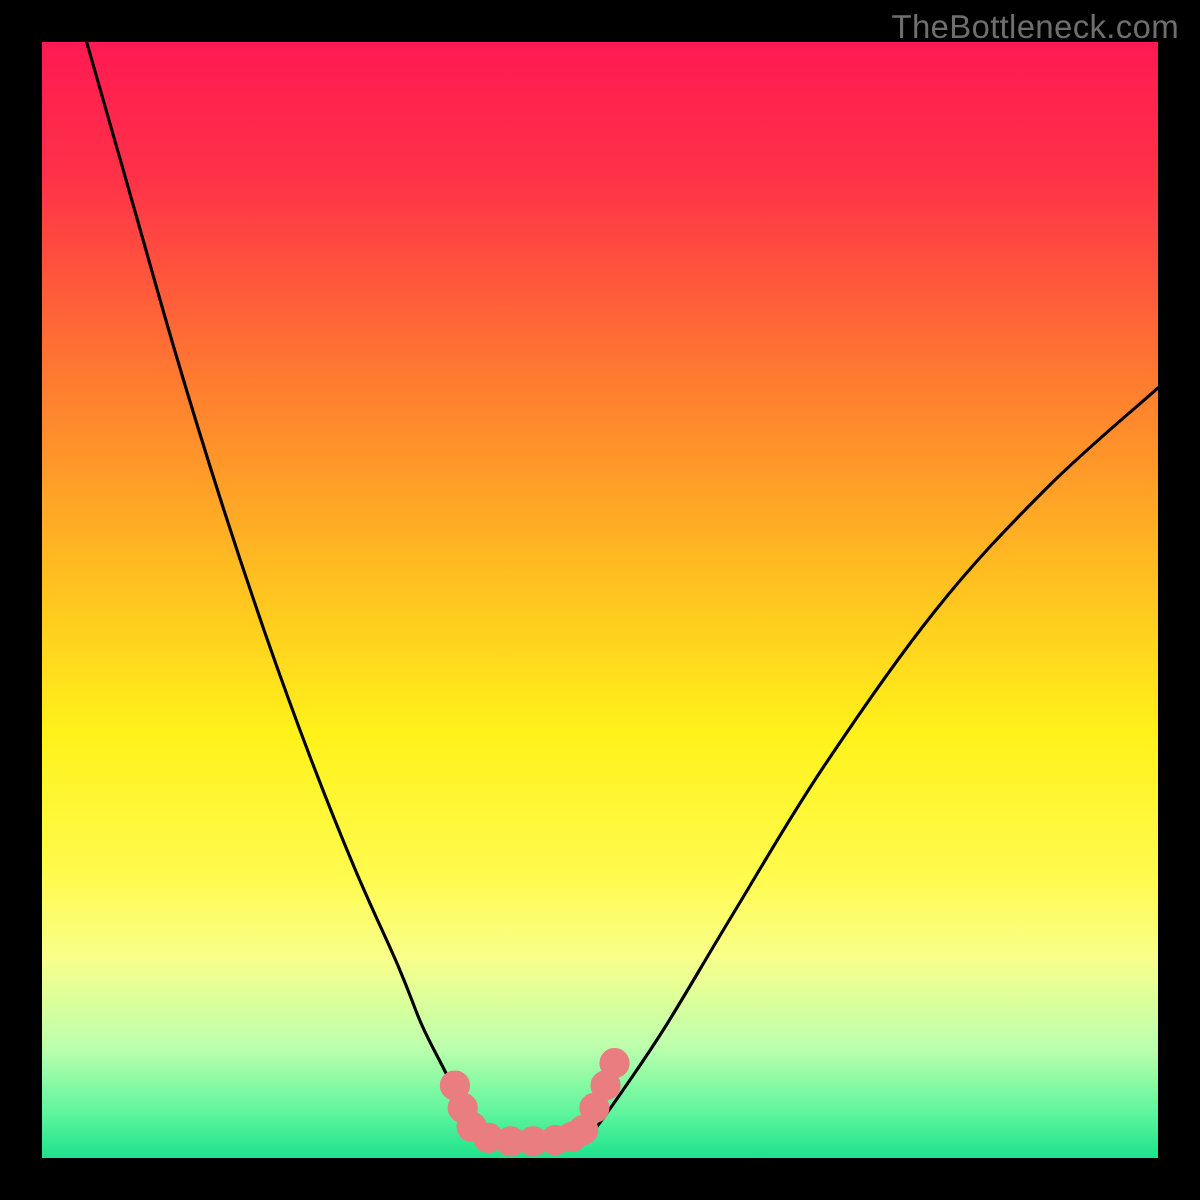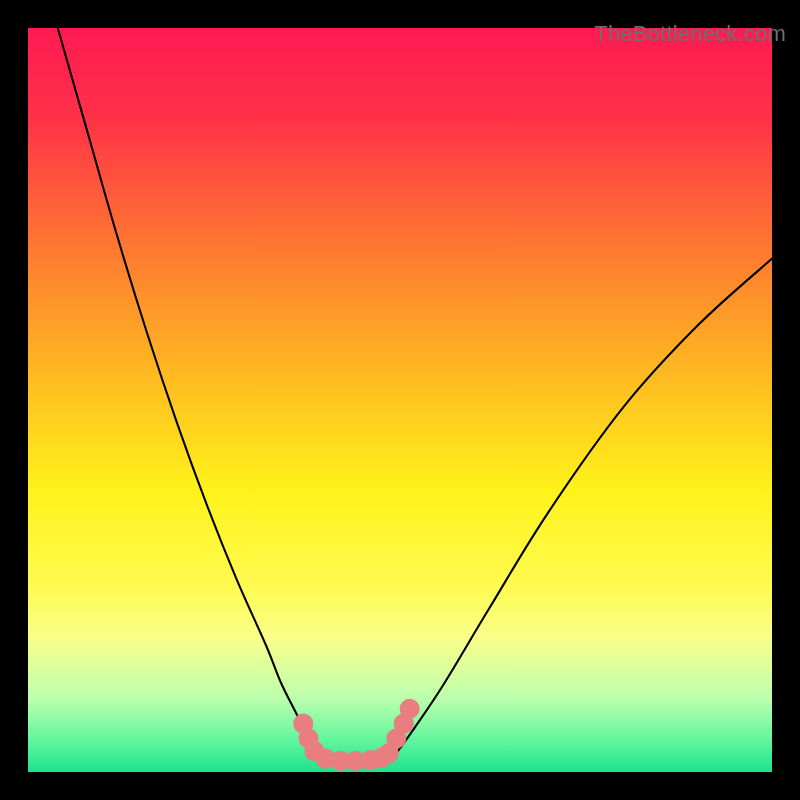--- a/index.html
+++ b/index.html
@@ -19,21 +19,21 @@
     width: 744px;
     height: 744px;
     overflow: hidden;
   }
   .gradient-bg {
     position: absolute;
     inset: 0;
   }
   .watermark {
     position: absolute;
-    top: 21px;
+    top: 5px;
     right: 14px;
     color: #6e6e6e;
     font-size: 22px;
     font-weight: 500;
     letter-spacing: 0.2px;
     z-index: 10;
   }
   svg.curves {
     position: absolute;
     inset: 0;

